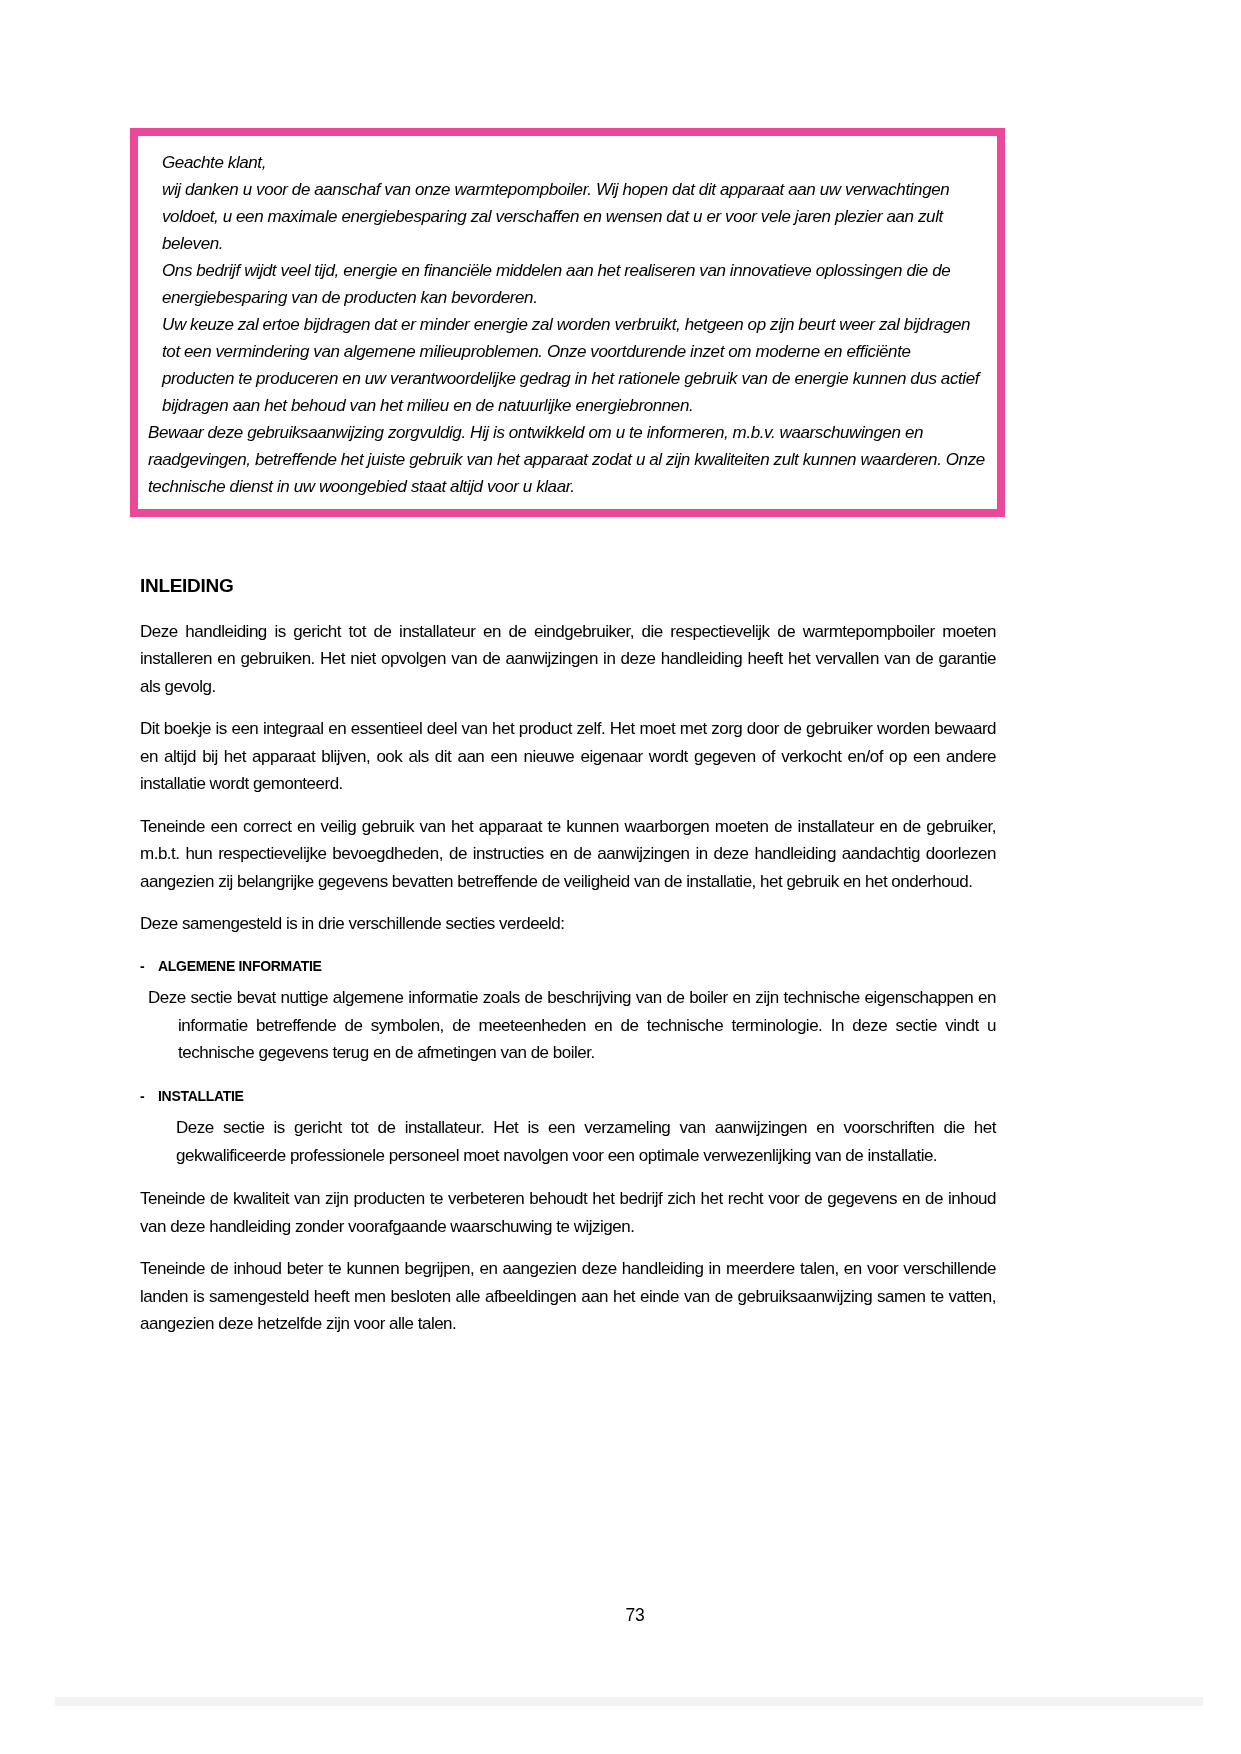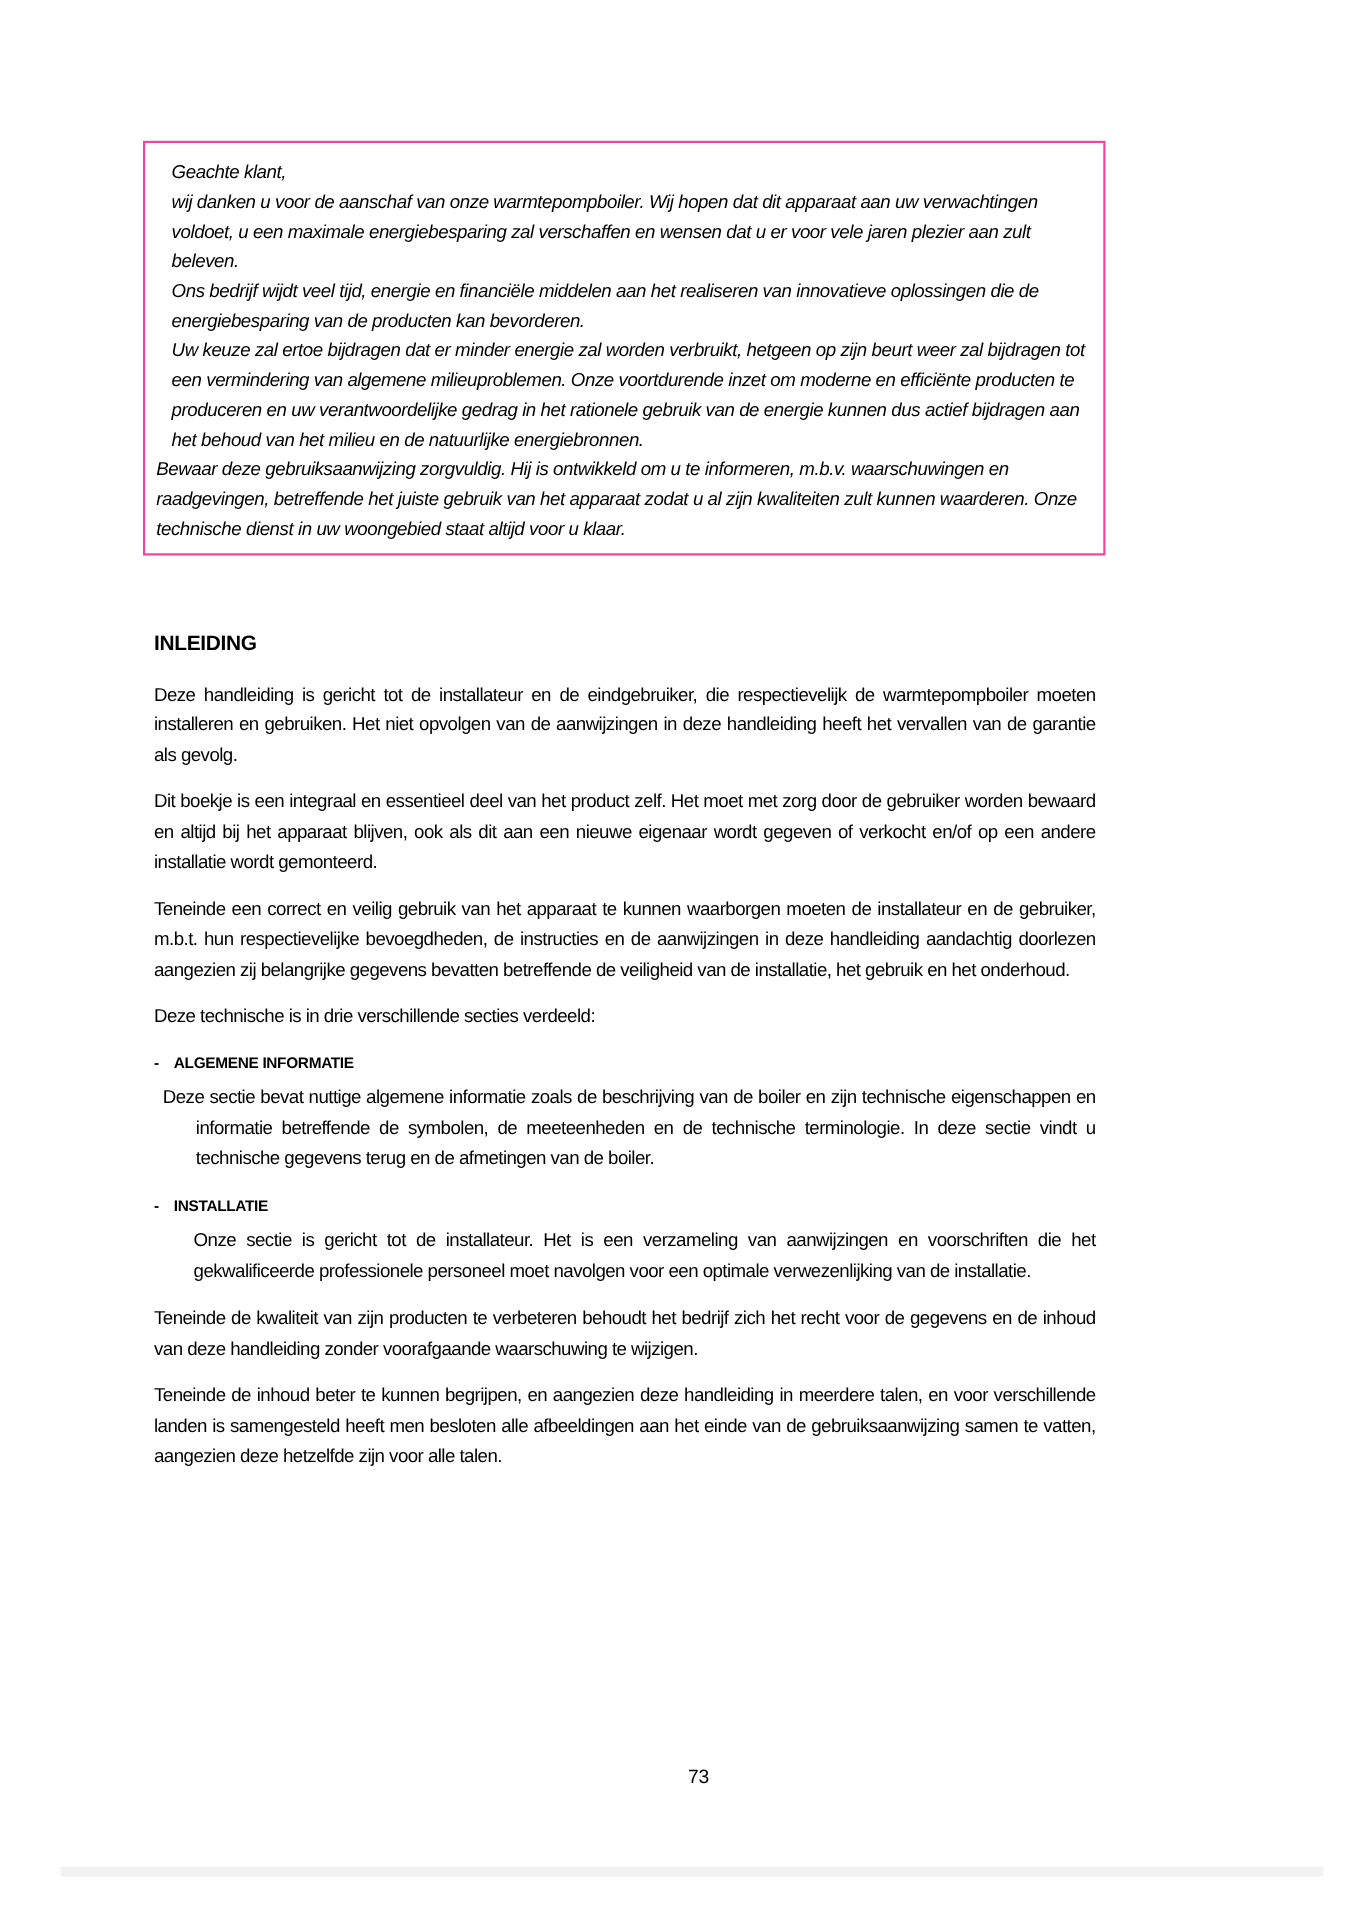--- a/index.html
+++ b/index.html
@@ -3,21 +3,21 @@
 <meta charset="utf-8">
 <style>
   html, body { margin:0; padding:0; background:#ffffff; }
   #page {
     position:relative; width:1241px; height:1754px; background:#ffffff;
     font-family:"Liberation Sans", sans-serif; color:#000000; overflow:hidden;
   }
   
   .intro-box {
     position:absolute; left:130px; top:128px; width:875px; box-sizing:border-box;
-    border:2px solid #ec4899; padding:13px 12px 9px 10px;
+    border:8px solid #ec4899; padding:13px 12px 9px 10px;
     font-style:italic; font-size:17px; letter-spacing:-0.4px; line-height:27px;
   }
   .intro-box p { margin:0; text-align:left; }
   .intro-box p.ind { margin-left:14px; }
   
   .content {
     position:absolute; left:140px; top:572px; width:856px;
     font-size:17px; letter-spacing:-0.5px; line-height:27.5px;
   }
   .content h1 {
@@ -56,34 +56,34 @@
     <p class="ind">Uw keuze zal ertoe bijdragen dat er minder energie zal worden verbruikt, hetgeen op zijn beurt weer zal bijdragen tot een vermindering van algemene milieuproblemen. Onze voortdurende inzet om moderne en efficiënte producten te produceren en uw verantwoordelijke gedrag in het rationele gebruik van de energie kunnen dus actief bijdragen aan het behoud van het milieu en de natuurlijke energiebronnen.</p>
     <p>Bewaar deze gebruiksaanwijzing zorgvuldig. Hij is ontwikkeld om u te informeren, m.b.v. waarschuwingen en raadgevingen, betreffende het juiste gebruik van het apparaat zodat u al zijn kwaliteiten zult kunnen waarderen. Onze technische dienst in uw woongebied staat altijd voor u klaar.</p>
   </div>
 
   <div class="content">
     <h1>INLEIDING</h1>
 
     <p class="para">Deze handleiding is gericht tot de installateur en de eindgebruiker, die respectievelijk de warmtepompboiler moeten installeren en gebruiken. Het niet opvolgen van de aanwijzingen in deze handleiding heeft het vervallen van de garantie als gevolg.</p>
     <p class="para">Dit boekje is een integraal en essentieel deel van het product zelf. Het moet met zorg door de gebruiker worden bewaard en altijd bij het apparaat blijven, ook als dit aan een nieuwe eigenaar wordt gegeven of verkocht en/of op een andere installatie wordt gemonteerd.</p>
     <p class="para">Teneinde een correct en veilig gebruik van het apparaat te kunnen waarborgen moeten de installateur en de gebruiker, m.b.t. hun respectievelijke bevoegdheden, de instructies en de aanwijzingen in deze handleiding aandachtig doorlezen aangezien zij belangrijke gegevens bevatten betreffende de veiligheid van de installatie, het gebruik en het onderhoud.</p>
-    <p class="para">Deze technische is in drie verschillende secties verdeeld:</p>
+    <p class="para">Deze samengesteld is in drie verschillende secties verdeeld:</p>
 
     <div class="section">
       <div class="section-title">
         <span class="dash">-</span><span>ALGEMENE INFORMATIE</span>
       </div>
       <p class="section-body hang">Deze sectie bevat nuttige algemene informatie zoals de beschrijving van de boiler en zijn technische eigenschappen en informatie betreffende de symbolen, de meeteenheden en de technische terminologie. In deze sectie vindt u technische gegevens terug en de afmetingen van de boiler.</p>
     </div>
 
     <div class="section">
       <div class="section-title">
         <span class="dash">-</span><span>INSTALLATIE</span>
       </div>
-      <p class="section-body block">Onze sectie is gericht tot de installateur. Het is een verzameling van aanwijzingen en voorschriften die het gekwalificeerde professionele personeel moet navolgen voor een optimale verwezenlijking van de installatie.</p>
+      <p class="section-body block">Deze sectie is gericht tot de installateur. Het is een verzameling van aanwijzingen en voorschriften die het gekwalificeerde professionele personeel moet navolgen voor een optimale verwezenlijking van de installatie.</p>
     </div>
 
     <div class="section">
     </div>
 
     <p class="para">Teneinde de kwaliteit van zijn producten te verbeteren behoudt het bedrijf zich het recht voor de gegevens en de inhoud van deze handleiding zonder voorafgaande waarschuwing te wijzigen.</p>
     <p class="para">Teneinde de inhoud beter te kunnen begrijpen, en aangezien deze handleiding in meerdere talen, en voor verschillende landen is samengesteld heeft men besloten alle afbeeldingen aan het einde van de gebruiksaanwijzing samen te vatten, aangezien deze hetzelfde zijn voor alle talen.</p>
   </div>
 
   <div class="page-number">73</div>

